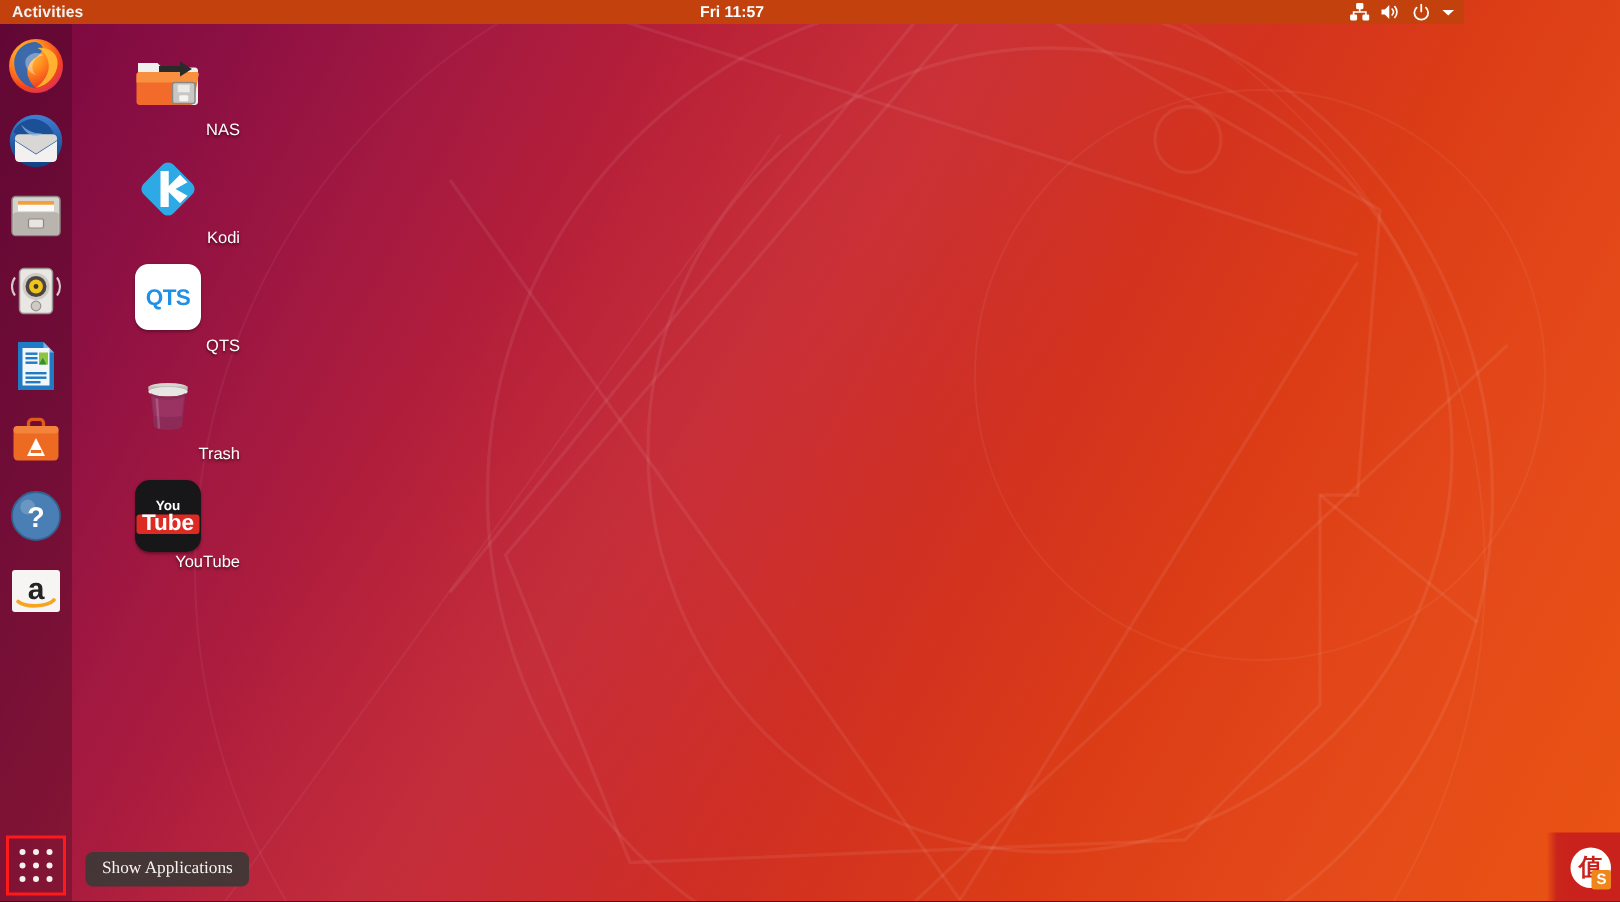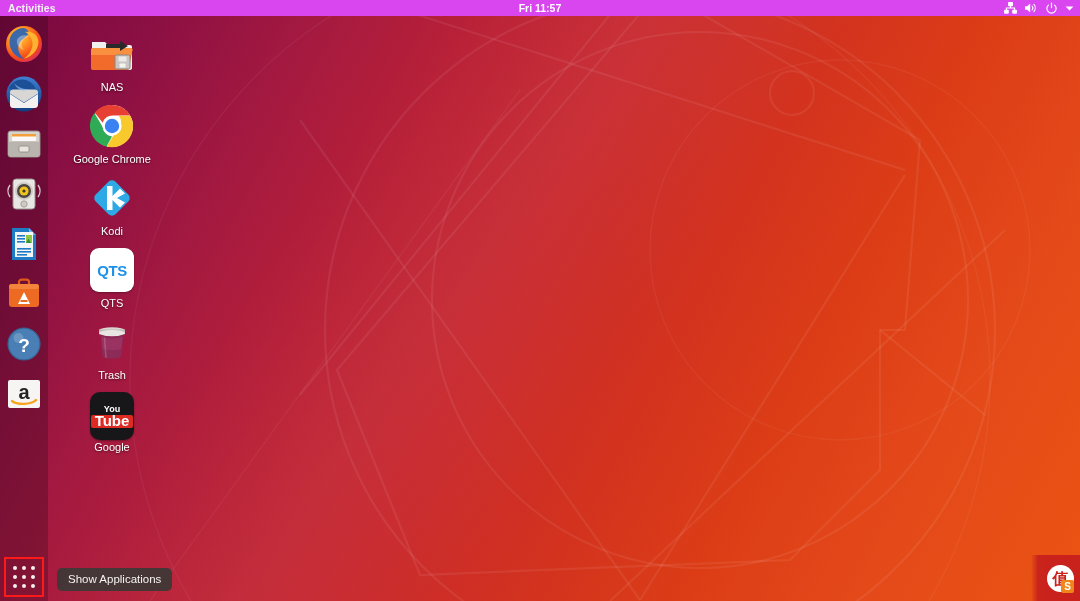--- a/index.html
+++ b/index.html
@@ -31,22 +31,22 @@
   }
   .wallpaper-shine {
     position:absolute; inset:0;
     background:
       linear-gradient(125deg, rgba(255,255,255,0.00) 30%, rgba(255,255,255,0.045) 44%, rgba(255,255,255,0.00) 58%);
   }
   .wp-svg { position:absolute; inset:0; width:100%; height:100%; }
 
   
   #topbar {
-    position:absolute; top:0; left:0; width:1080px; height:16px;
-    background:#d946ef;
+    position:absolute; top:0; left:0; width:976px; height:16px;
+    background:#c2410c;
     display:flex; align-items:center;
     color:#ffffff;
     font-size:10.5px; font-weight:bold;
     z-index:40;
   }
   #topbar .activities {
     padding:0 8px 0 8px; height:16px; line-height:16px;
     letter-spacing:0.1px;
     color:#f2f2f2;
   }
@@ -84,37 +84,37 @@
     cursor:pointer;
   }
   .grid-dots { display:grid; grid-template-columns:repeat(3,4px); gap:5px; }
   .grid-dots i { display:block; width:4px; height:4px; background:#f3f0ef; border-radius:50%; }
 
   .tooltip {
     position:absolute; left:57px; bottom:10px;
     background:rgba(60,56,54,0.92);
     color:#f6f3f1; font-size:11.5px;
     padding:5px 11px 6px 11px; border-radius:5px;
-    white-space:nowrap; z-index:35;
+    white-space:nowrap; z-index:35;font-family:Liberation Serif, serif;
   }
 
   
   #desk-icons {
     position:absolute; left:62px; top:24px; width:100px;
     z-index:20;
     display:flex; flex-direction:column;
   }
   .desk-icon {
     width:100px; padding-top:6px; padding-bottom:2px;
     display:flex; flex-direction:column; align-items:center;
     cursor:pointer;
   }
   .desk-icon .art { width:48px; height:48px; position:relative; }
   .desk-icon .caption {
-    margin-top:3px; width:96px; text-align:center;
+    margin-top:3px; width:96px; text-align:right;
     color:#ffffff; font-size:11px; line-height:13px;
     text-shadow:0 1px 2px rgba(0,0,0,0.55);
     word-wrap:break-word;
   }
 
   
   .qts-tile {
     width:44px; height:44px; margin:2px; background:#ffffff;
     border-radius:9px; display:flex; align-items:center; justify-content:center;
     box-shadow:0 1px 2px rgba(0,0,0,0.3);
@@ -364,33 +364,20 @@
           <path d="M5 18 H43 C44 18 44.6 18.9 44.4 19.9 L43.4 25 H3 V20 C3 18.9 3.9 18 5 18 Z" fill="#f8903f"></path>
           <path d="M18 14 L32 14 L32 11 L40 16 L32 21 L32 18 L18 18 Z" fill="#2a2a2a"></path>
           <rect x="27" y="25" width="15" height="14" rx="1.5" fill="#c9c7c3" stroke="#8a8782" stroke-width="1"></rect>
           <rect x="30.5" y="26.5" width="8" height="5" fill="#eceae7"></rect>
           <rect x="31.5" y="33.5" width="6" height="4" rx="0.8" fill="#f5f3f0"></rect>
         </svg>
       </div>
       <div class="caption">NAS</div>
     </div>
 
-    <div class="desk-icon">
-      <div class="art">
-        <svg width="48" height="48" viewBox="0 0 48 48">
-          <circle cx="24" cy="24" r="21" fill="#ffffff"></circle>
-          <path d="M24 3 A21 21 0 0 1 42.2 13.6 L24.8 13.6 A10.4 10.4 0 0 0 14.8 20.8 L6.6 10.6 A21 21 0 0 1 24 3 Z" fill="#e74033"></path>
-          <path d="M6.4 10.9 L15.2 26 A10.4 10.4 0 0 0 24 34.4 L18.6 44.4 A21 21 0 0 1 6.4 10.9 Z" fill="#2eab54"></path>
-          <path d="M42.3 13.8 A21 21 0 0 1 18.8 44.5 L27.8 29.6 A10.4 10.4 0 0 0 33 21.6 A10.4 10.4 0 0 0 31 14 Z" fill="#f8c92d"></path>
-          <circle cx="24" cy="24" r="9.6" fill="#ffffff"></circle>
-          <circle cx="24" cy="24" r="7.2" fill="#3a82f4"></circle>
-        </svg>
-      </div>
-      <div class="caption">Google Chrome</div>
-    </div>
 
     <div class="desk-icon">
       <div class="art">
         <svg width="48" height="48" viewBox="0 0 48 48">
           <rect x="10" y="10" width="28" height="28" rx="5" transform="rotate(45 24 24)" fill="#2da9e6"></rect>
           <path d="M19 12 L24.5 12 L24.5 22 L32 14.5 L37 19.5 L29 24 L37 28.5 L32 33.5 L24.5 26 L24.5 36 L19 36 Z" fill="#ffffff"></path>
         </svg>
       </div>
       <div class="caption">Kodi</div>
     </div>
@@ -418,21 +405,21 @@
       <div class="caption">Trash</div>
     </div>
 
     <div class="desk-icon">
       <div class="art">
         <div class="yt-tile">
           <span class="yt-you">You</span>
           <span class="yt-tube">Tube</span>
         </div>
       </div>
-      <div class="caption">Google</div>
+      <div class="caption">YouTube</div>
     </div>
   </div>
 
   <div id="watermark">
     <span class="wm-logo">值</span>
     <span class="wm-badge">S</span>
   </div>
 
 </div>
 

